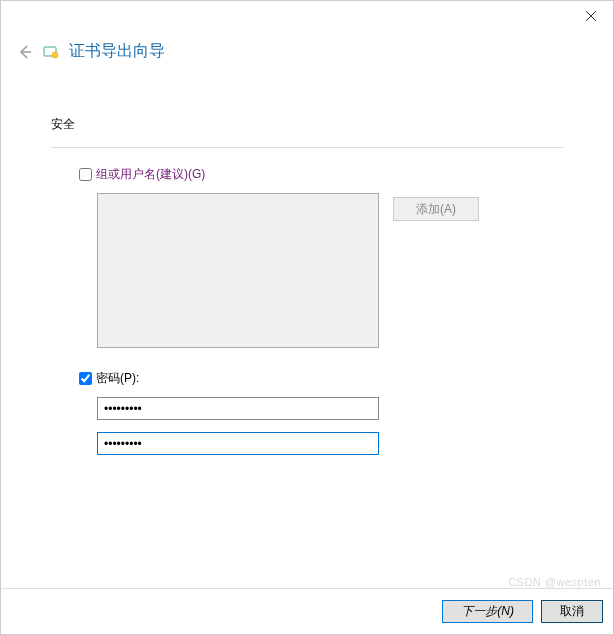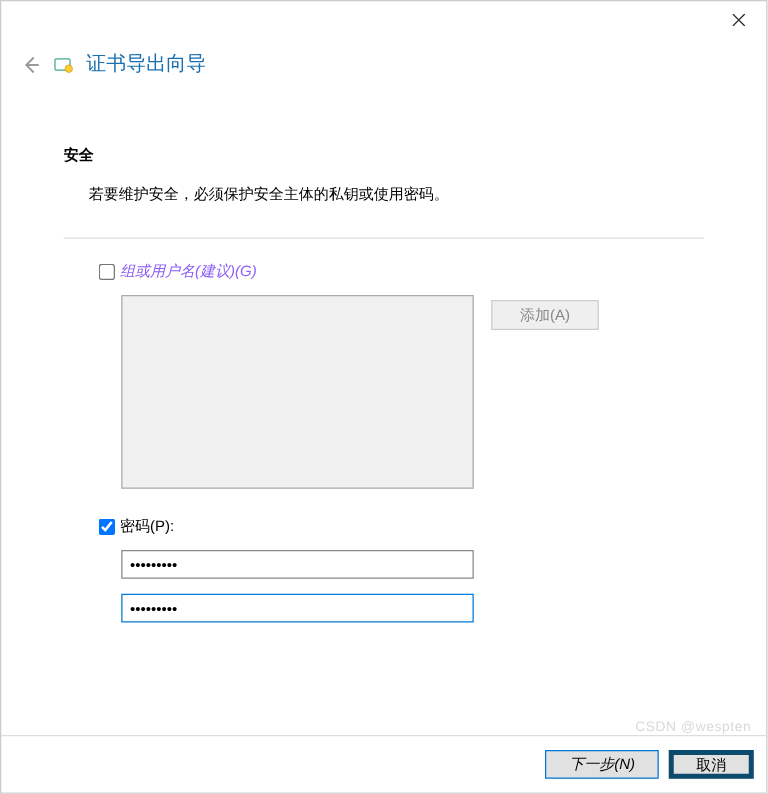--- a/index.html
+++ b/index.html
@@ -52,21 +52,21 @@
       display: inline-block;
     }
     .wizard-title {
       color: #1a6fb0;
       font-size: 16px;
     }
     .content {
       padding: 50px 50px 0 50px;
     }
     .section-title {
-      font-weight: bold;
+      font-weight: normal;
       font-size: 12px;
       margin-bottom: 14px;
     }
     .section-desc {
       font-size: 12px;
       margin-left: 20px;
       margin-bottom: 26px;
     }
     .divider {
       border: none;
@@ -76,22 +76,21 @@
     .form-area {
       margin-left: 28px;
     }
     .checkbox-row {
       display: flex;
       align-items: center;
       gap: 4px;
       margin-bottom: 10px;
     }
     .checkbox-row.disabled label {
-      color: #8b5cf6;
-      font-style: italic;
+      color: #701a75;
     }
     .checkbox-row input[type="checkbox"] {
       width: 13px;
       height: 13px;
     }
     .listbox {
       width: 282px;
       height: 155px;
       border: 1px solid #aaa;
       background: #f0f0f0;
@@ -145,21 +144,21 @@
       height: 46px;
       border-top: 1px solid #ddd;
       display: flex;
       justify-content: flex-end;
       align-items: center;
       padding-right: 10px;
       gap: 8px;
     }
     .btn-footer {
       height: 23px;
-      border: 4px solid #0c4a6e;
+      border: 1px solid #0c4a6e;
       background: #e1e1e1;
       font-size: 12px;
       font-family: inherit;
       cursor: pointer;
       padding: 0 18px;
     }
     .btn-footer.primary {
       border: 1px solid #0078d7;
       font-style: italic;
     }
@@ -194,21 +193,20 @@
     <svg viewBox="0 0 16 16">
         <rect x="1" y="3" width="12" height="9" rx="1" fill="#fff" stroke="#4a8" stroke-width="1"></rect>
         <circle cx="12" cy="11" r="3" fill="#fc3" stroke="#c90" stroke-width="0.5"></circle>
       </svg>
   </span>
   <span class="wizard-title">证书导出向导</span>
 </div>
 
 <div class="content">
   <div class="section-title">安全</div>
-  <div class="section-desc">若要维护安全，必须保护安全主体的私钥或使用密码。</div>
   <hr class="divider">
 
   <div class="form-area">
     <div class="checkbox-row disabled">
       <input type="checkbox" style="">
       <label>组或用户名(建议)(G)</label>
     </div>
 
     <div class="list-row">
       <div class="listbox"></div>

